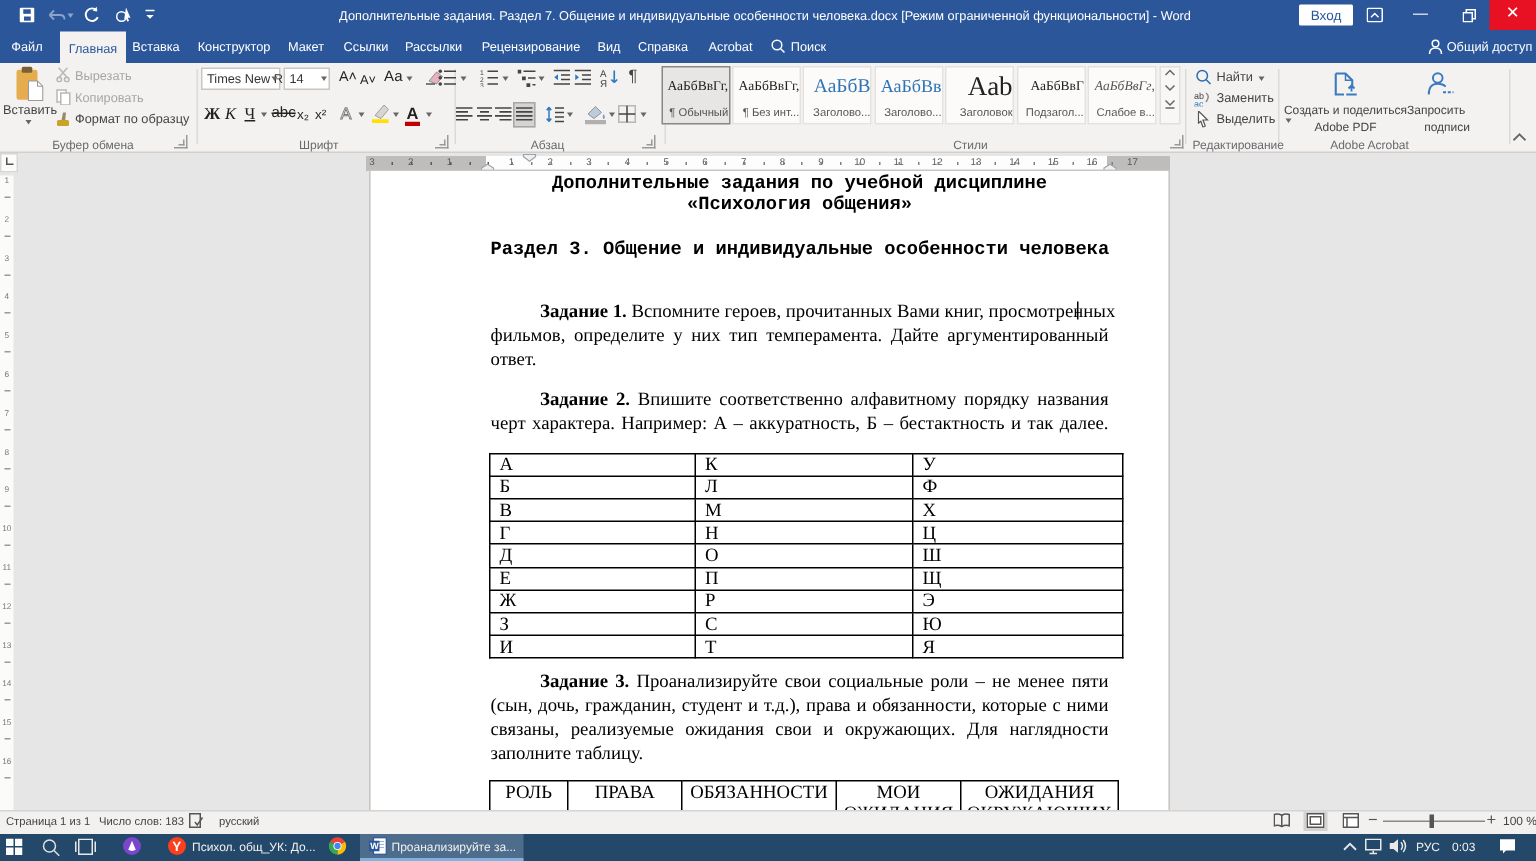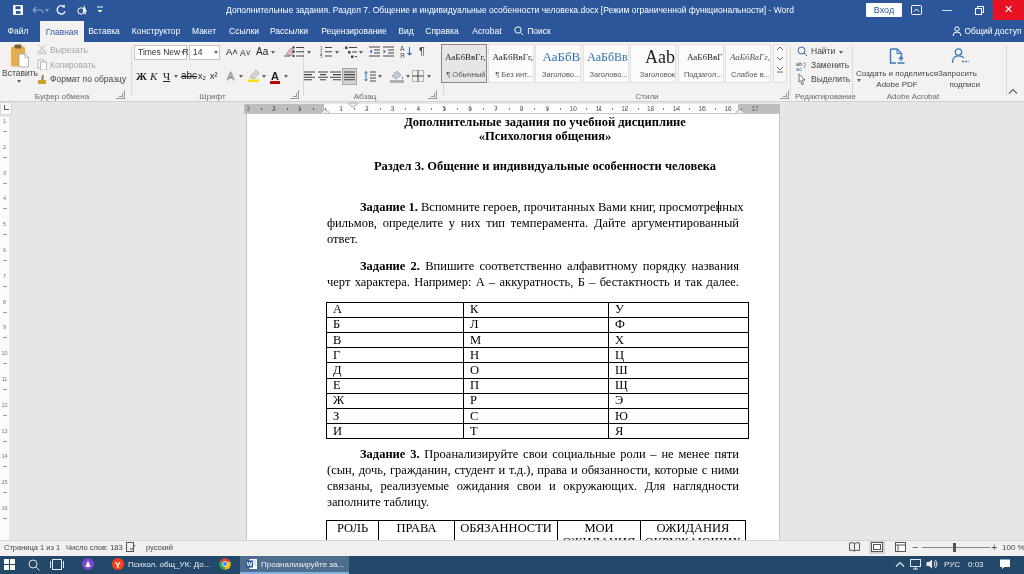--- a/index.html
+++ b/index.html
@@ -28,21 +28,21 @@
 .stylecard .s1{font-size:9px;color:#222;line-height:24px;white-space:nowrap}
 .stylecard .s2{font-size:7.5px;color:#555;white-space:nowrap;line-height:11px}
 #hruler{position:absolute;left:244px;top:103.5px;width:536px;height:10px;background:#bfbdbb}
 .rnum{position:absolute;top:103.5px;height:10px;line-height:10.5px;font-size:6.5px;color:#595959;transform:translateX(-50%)}
 .rtick{position:absolute;top:107.5px;width:1px;height:2px;background:#808080}
 #tabsel{position:absolute;left:0px;top:101.5px;width:12px;height:13px;background:#fbfbfa;border:1px solid #d8d6d4}
 #vruler{position:absolute;left:0;top:117px;width:9px;height:423px;background:#fbfbfa}
 #page{position:absolute;left:247px;top:114px;width:532px;height:426px;background:#fff;outline:1px solid #c8c6c4;font-family:"Liberation Serif",serif;color:#000;overflow:visible}
 .dline{position:absolute;left:327px;width:412px;font-size:12.5px;line-height:16px;white-space:nowrap;font-family:"Liberation Serif",serif}
 .djust{position:absolute;left:327px;width:412px;font-size:12.5px;line-height:16px;text-align:justify;text-align-last:justify;white-space:nowrap;font-family:"Liberation Serif",serif}
-.dcenter{position:absolute;left:339px;width:412px;font-size:12.5px;line-height:14px;text-align:center;font-weight:bold;white-space:nowrap;font-family:Liberation Serif, serif}
+.dcenter{position:absolute;left:327px;width:412px;font-size:12.5px;line-height:14px;text-align:center;font-weight:bold;white-space:nowrap;font-family:Liberation Mono, monospace}
 table{border-collapse:collapse}
 #t1{position:absolute;left:326px;top:301.5px;width:422px;table-layout:fixed}
 #t1 td{border:1px solid #000;height:15.22px;font-size:12.5px;padding:0 0 0 6px;line-height:13px;font-family:"Liberation Serif",serif}
 #t2{position:absolute;left:326px;top:520px;width:419px;table-layout:fixed}
 #t2 td{border:1px solid #000;font-size:12.5px;padding:1px 0 0 0;line-height:13.5px;font-family:"Liberation Serif",serif;text-align:center;vertical-align:top}
 .sttxt{position:absolute;top:540px;height:14px;line-height:15px;font-size:7.5px;color:#444;white-space:nowrap}
 .tbtxt{position:absolute;top:555px;height:19px;line-height:20px;font-size:8px;color:#f0f0f0;white-space:nowrap}
 </style></head><body>
 <div id="titlebar"></div>
 <div id="tabsbg"></div>

